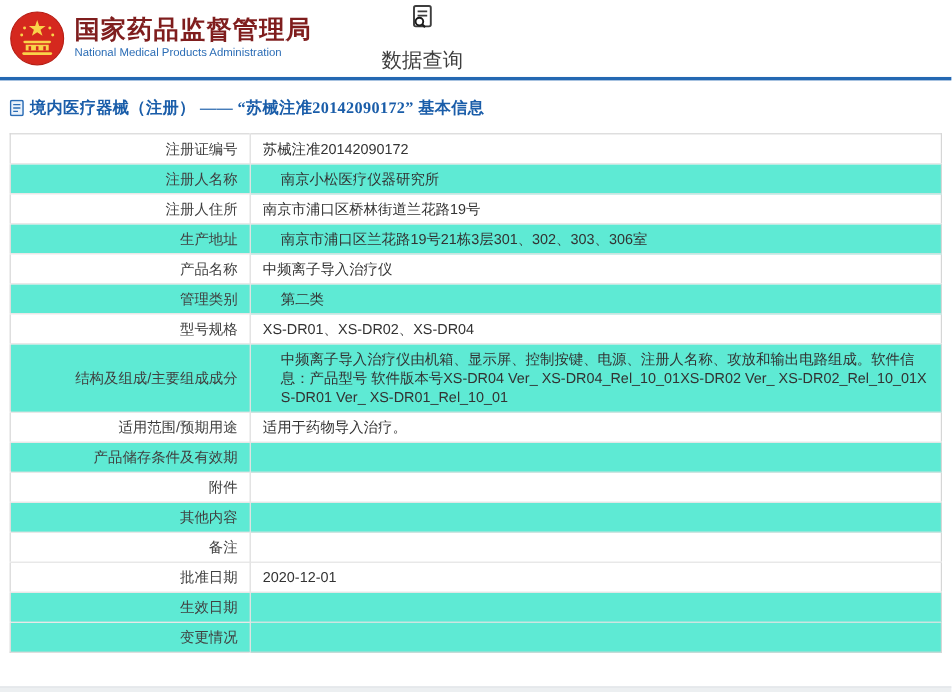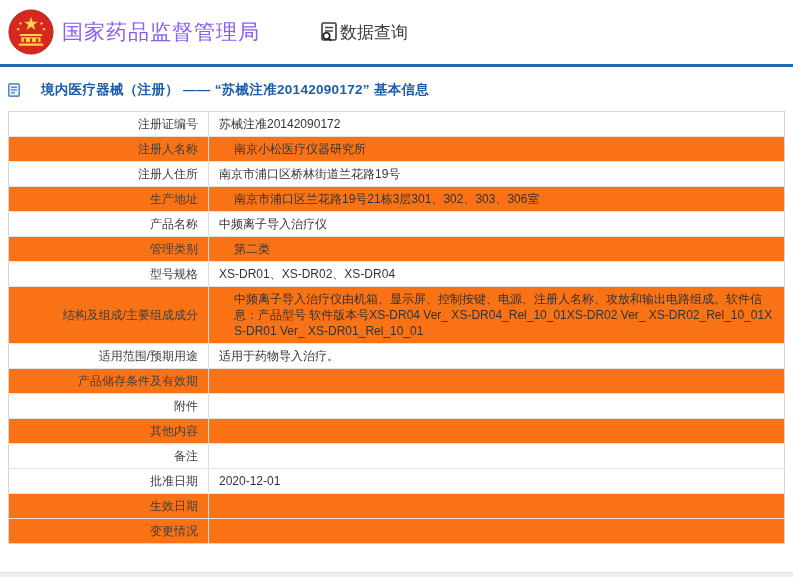--- a/index.html
+++ b/index.html
@@ -15,48 +15,49 @@
     height:64px; width:100%;
     display:flex; align-items:center;
     padding:0 18px 0 8px;
     background:#ffffff;
     position:relative;
   }
   .logo-wrap { display:flex; align-items:center; cursor:pointer; }
   .emblem { width:46px; height:46px; flex:0 0 46px; }
   .agency-text { margin-left:8px; }
   .agency-title {
-    color:#8b5cf6; font-size:21px; font-weight:normal;
+    color:#7f1d1d; font-size:21px; font-weight:bold;
     letter-spacing:1px; line-height:24px;
   }
   .agency-subtitle {
     color:#2a6cb5; font-size:9.5px; line-height:13px;
   }
   .nav-query {
-    display:flex; align-items:center; gap:0;
-    margin-left:58px; cursor:pointer;
+    display:flex; align-items:center; gap:14px;
+    margin-left:58px; cursor:pointer;flex-direction:column;
   }
   .nav-query-label { font-size:17px; color:#3d3d3d; }
   .header-right {
     position:absolute; right:14px; top:12px;
     display:flex; gap:34px;
   }
   .hr-item {
     display:flex; flex-direction:column; align-items:center;
     gap:4px; cursor:pointer;
   }
   .hr-label { font-size:12px; color:#333; white-space:nowrap; }
 
   
   .blue-rule { height:3px; background:#2468b2; width:100%; }
 
   
   .crumb-bar {
-    display:flex; align-items:center; gap:21px;
+    display:flex; align-items:center; gap:5px;
     padding:14px 0 10px 8px;
+    font-family:Liberation Serif, serif;
   }
   .crumb-text {
     color:#1a5da9; font-size:13.5px; font-weight:600;
     letter-spacing:0.3px;
   }
 
   
   .info-table {
     width:777px; margin:2px 8px 0 8px;
     border-collapse:collapse;
@@ -70,21 +71,21 @@
   }
   .info-table tr:last-child td { border-bottom:none; }
   .label-cell {
     width:200px; text-align:right;
     padding:4px 10px 4px 4px;
     color:#404040;
     border-right:1px solid #dddddd;
     white-space:nowrap; overflow:hidden;
   }
   .value-cell { padding:4px 10px 4px 10px; color:#333; word-break:break-all; }
-  tr.stripe td { background:#f97316;padding-left:25px; }
+  tr.stripe td { background:#5eead4;padding-left:25px; }
 
   
   .footer-strip {
     position:absolute; bottom:0; left:0;
     width:100%; height:5px; background:#eceff1;
     border-top:1px solid #dfe3e6;
   }
 </style>
 </head>
 <body>
@@ -101,20 +102,21 @@
       <circle cx="37.5" cy="21" r="1.3" fill="#f9d34a"></circle>
       <rect x="12" y="26" width="24" height="2.2" rx="1" fill="#f9d34a"></rect>
       <rect x="14" y="29.5" width="20" height="5" fill="#f9d34a"></rect>
       <rect x="16.5" y="30.8" width="2.2" height="3.7" fill="#d5281e"></rect>
       <rect x="22.9" y="30.8" width="2.2" height="3.7" fill="#d5281e"></rect>
       <rect x="29.3" y="30.8" width="2.2" height="3.7" fill="#d5281e"></rect>
       <rect x="11" y="36" width="26" height="2.4" rx="1.2" fill="#f9d34a"></rect>
     </svg>
     <div class="agency-text">
       <div class="agency-title">国家药品监督管理局</div>
+      <div class="agency-subtitle">National Medical Products Administration</div>
     </div>
   </div>
 
   <div class="nav-query">
     <svg width="22" height="22" viewBox="0 0 22 22">
       <rect x="4" y="2" width="14" height="17" rx="1.5" fill="none" stroke="#3d3d3d" stroke-width="1.6"></rect>
       <line x1="7" y1="6.5" x2="15" y2="6.5" stroke="#3d3d3d" stroke-width="1.4"></line>
       <line x1="7" y1="10" x2="15" y2="10" stroke="#3d3d3d" stroke-width="1.4"></line>
       <circle cx="8.5" cy="15" r="3.2" fill="#fff" stroke="#1a1a1a" stroke-width="1.6"></circle>
       <line x1="10.8" y1="17.3" x2="13.2" y2="19.7" stroke="#1a1a1a" stroke-width="1.8"></line>

